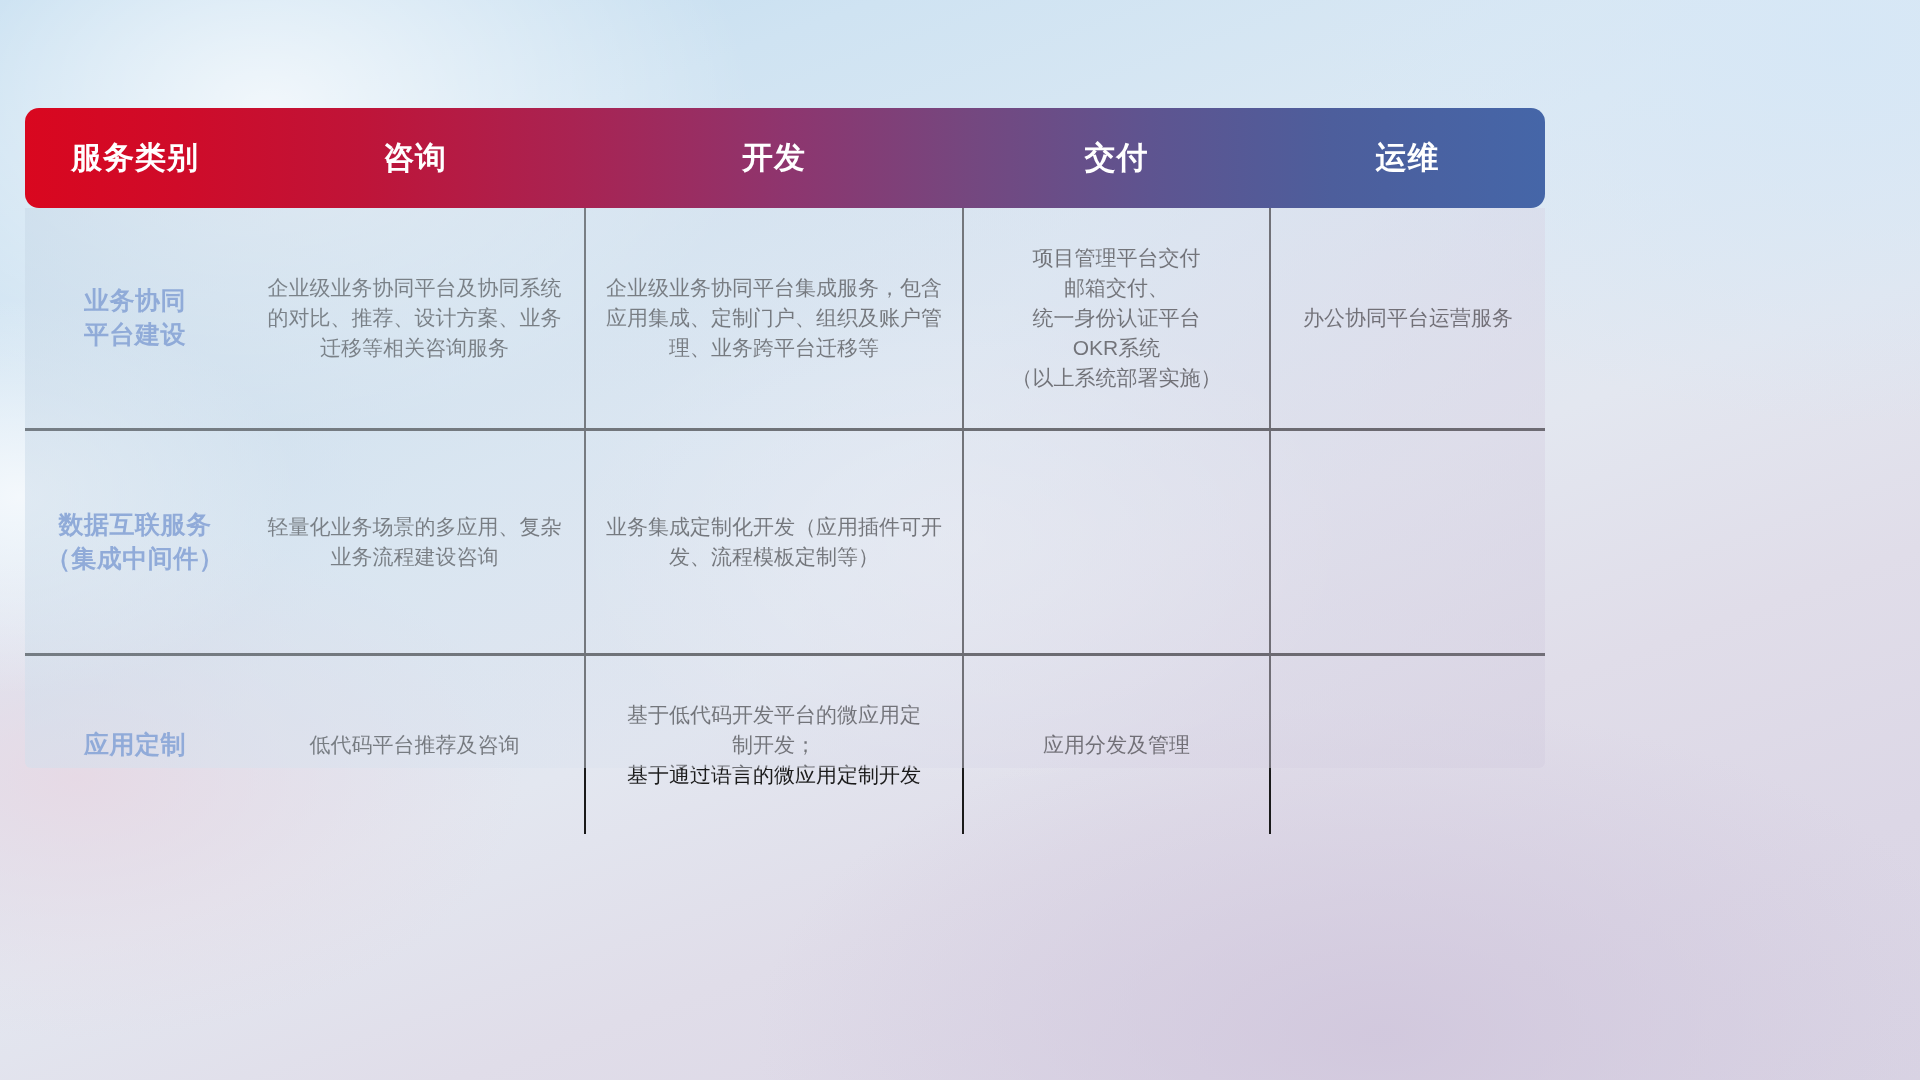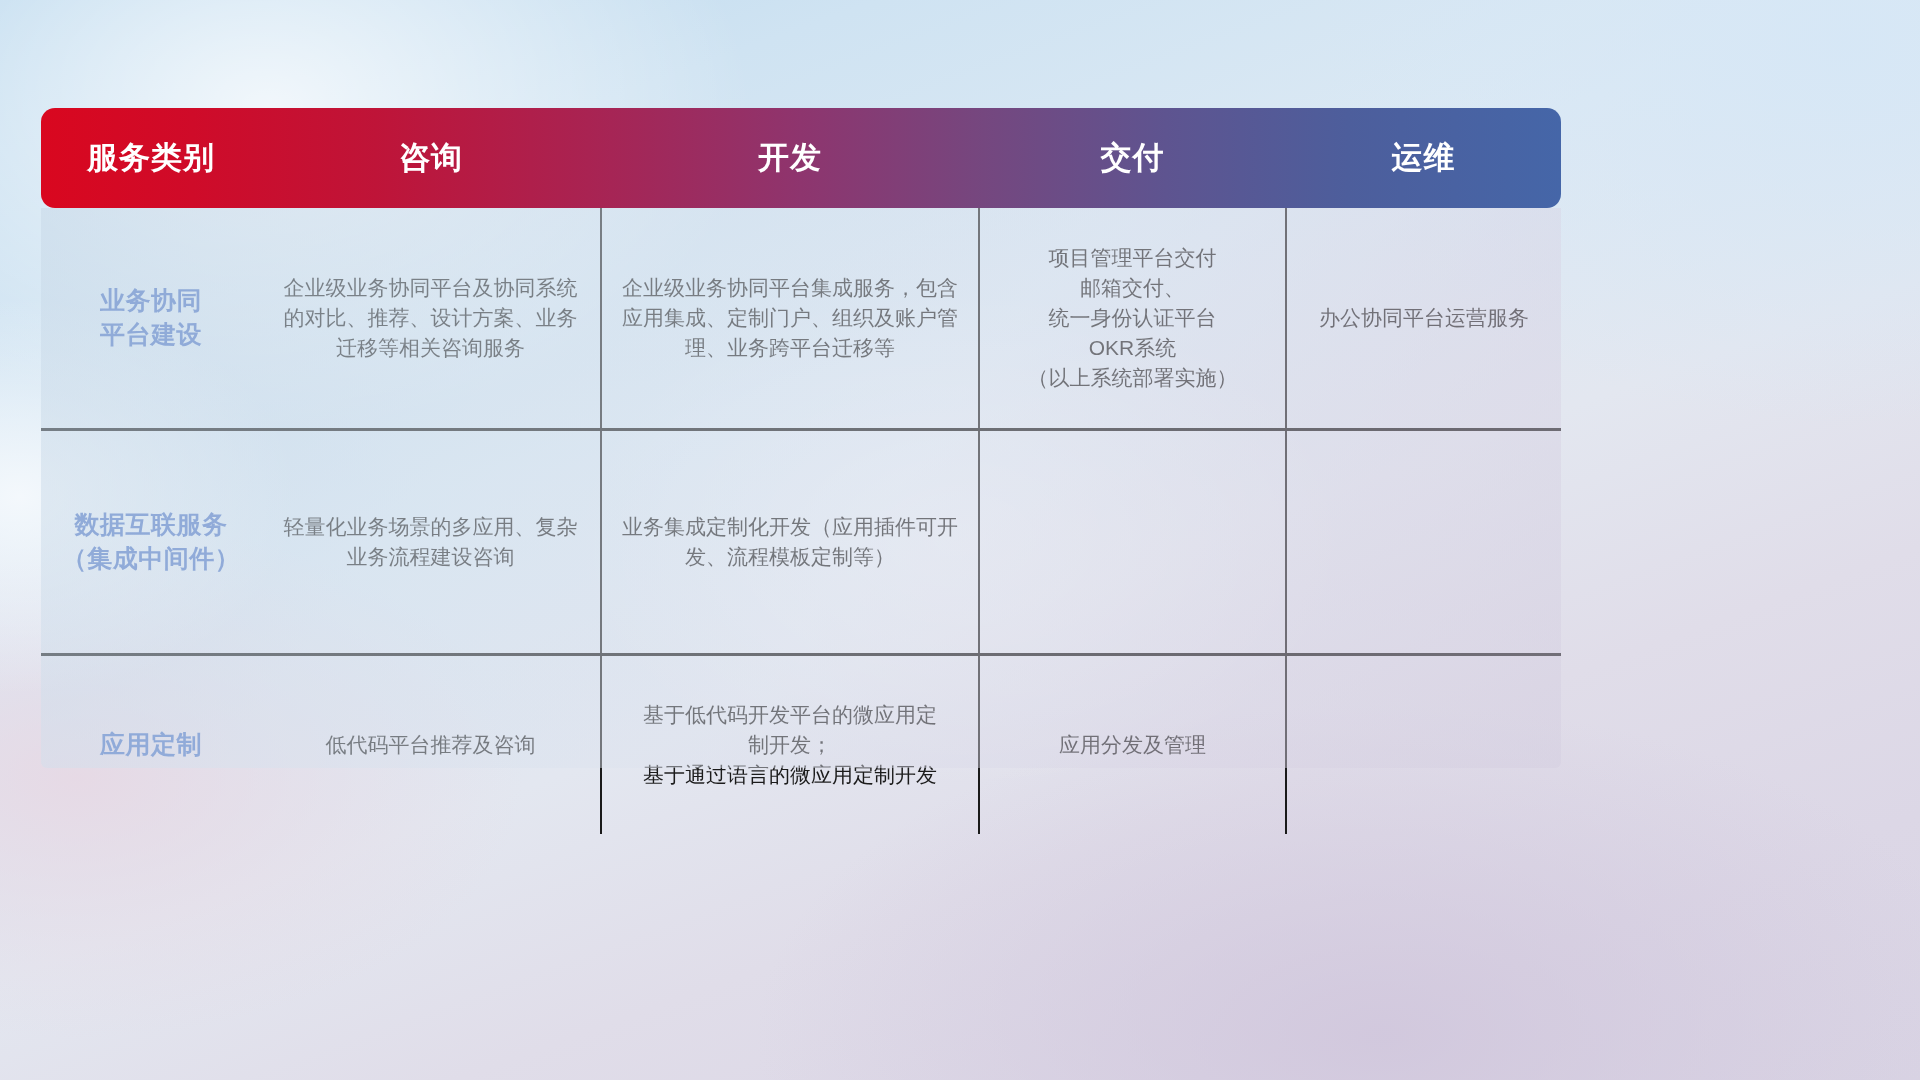--- a/index.html
+++ b/index.html
@@ -36,21 +36,21 @@
   }
   .bg-glow-e{
     background:radial-gradient(ellipse 560px 360px at 50% 50%, rgba(255,255,255,.35) 0%, rgba(255,255,255,0) 70%);
   }
   .bg-glow-f{
     background:radial-gradient(ellipse 420px 300px at 1% 46%, rgba(247,250,253,.9) 0%, rgba(247,250,253,0) 66%);
   }
 
   
   #table-wrap{
-    position:absolute;left:41px;top:108px;width:1520px;z-index:2;
+    position:absolute;left:25px;top:108px;width:1520px;z-index:2;
   }
   table.svc{
     width:1520px;border-collapse:collapse;table-layout:fixed;
   }
   
   thead tr{height:100px;}
   thead th{
     padding:0;border:0;
     color:#ffffff;
     font-size:31px;font-weight:bold;letter-spacing:1px;

